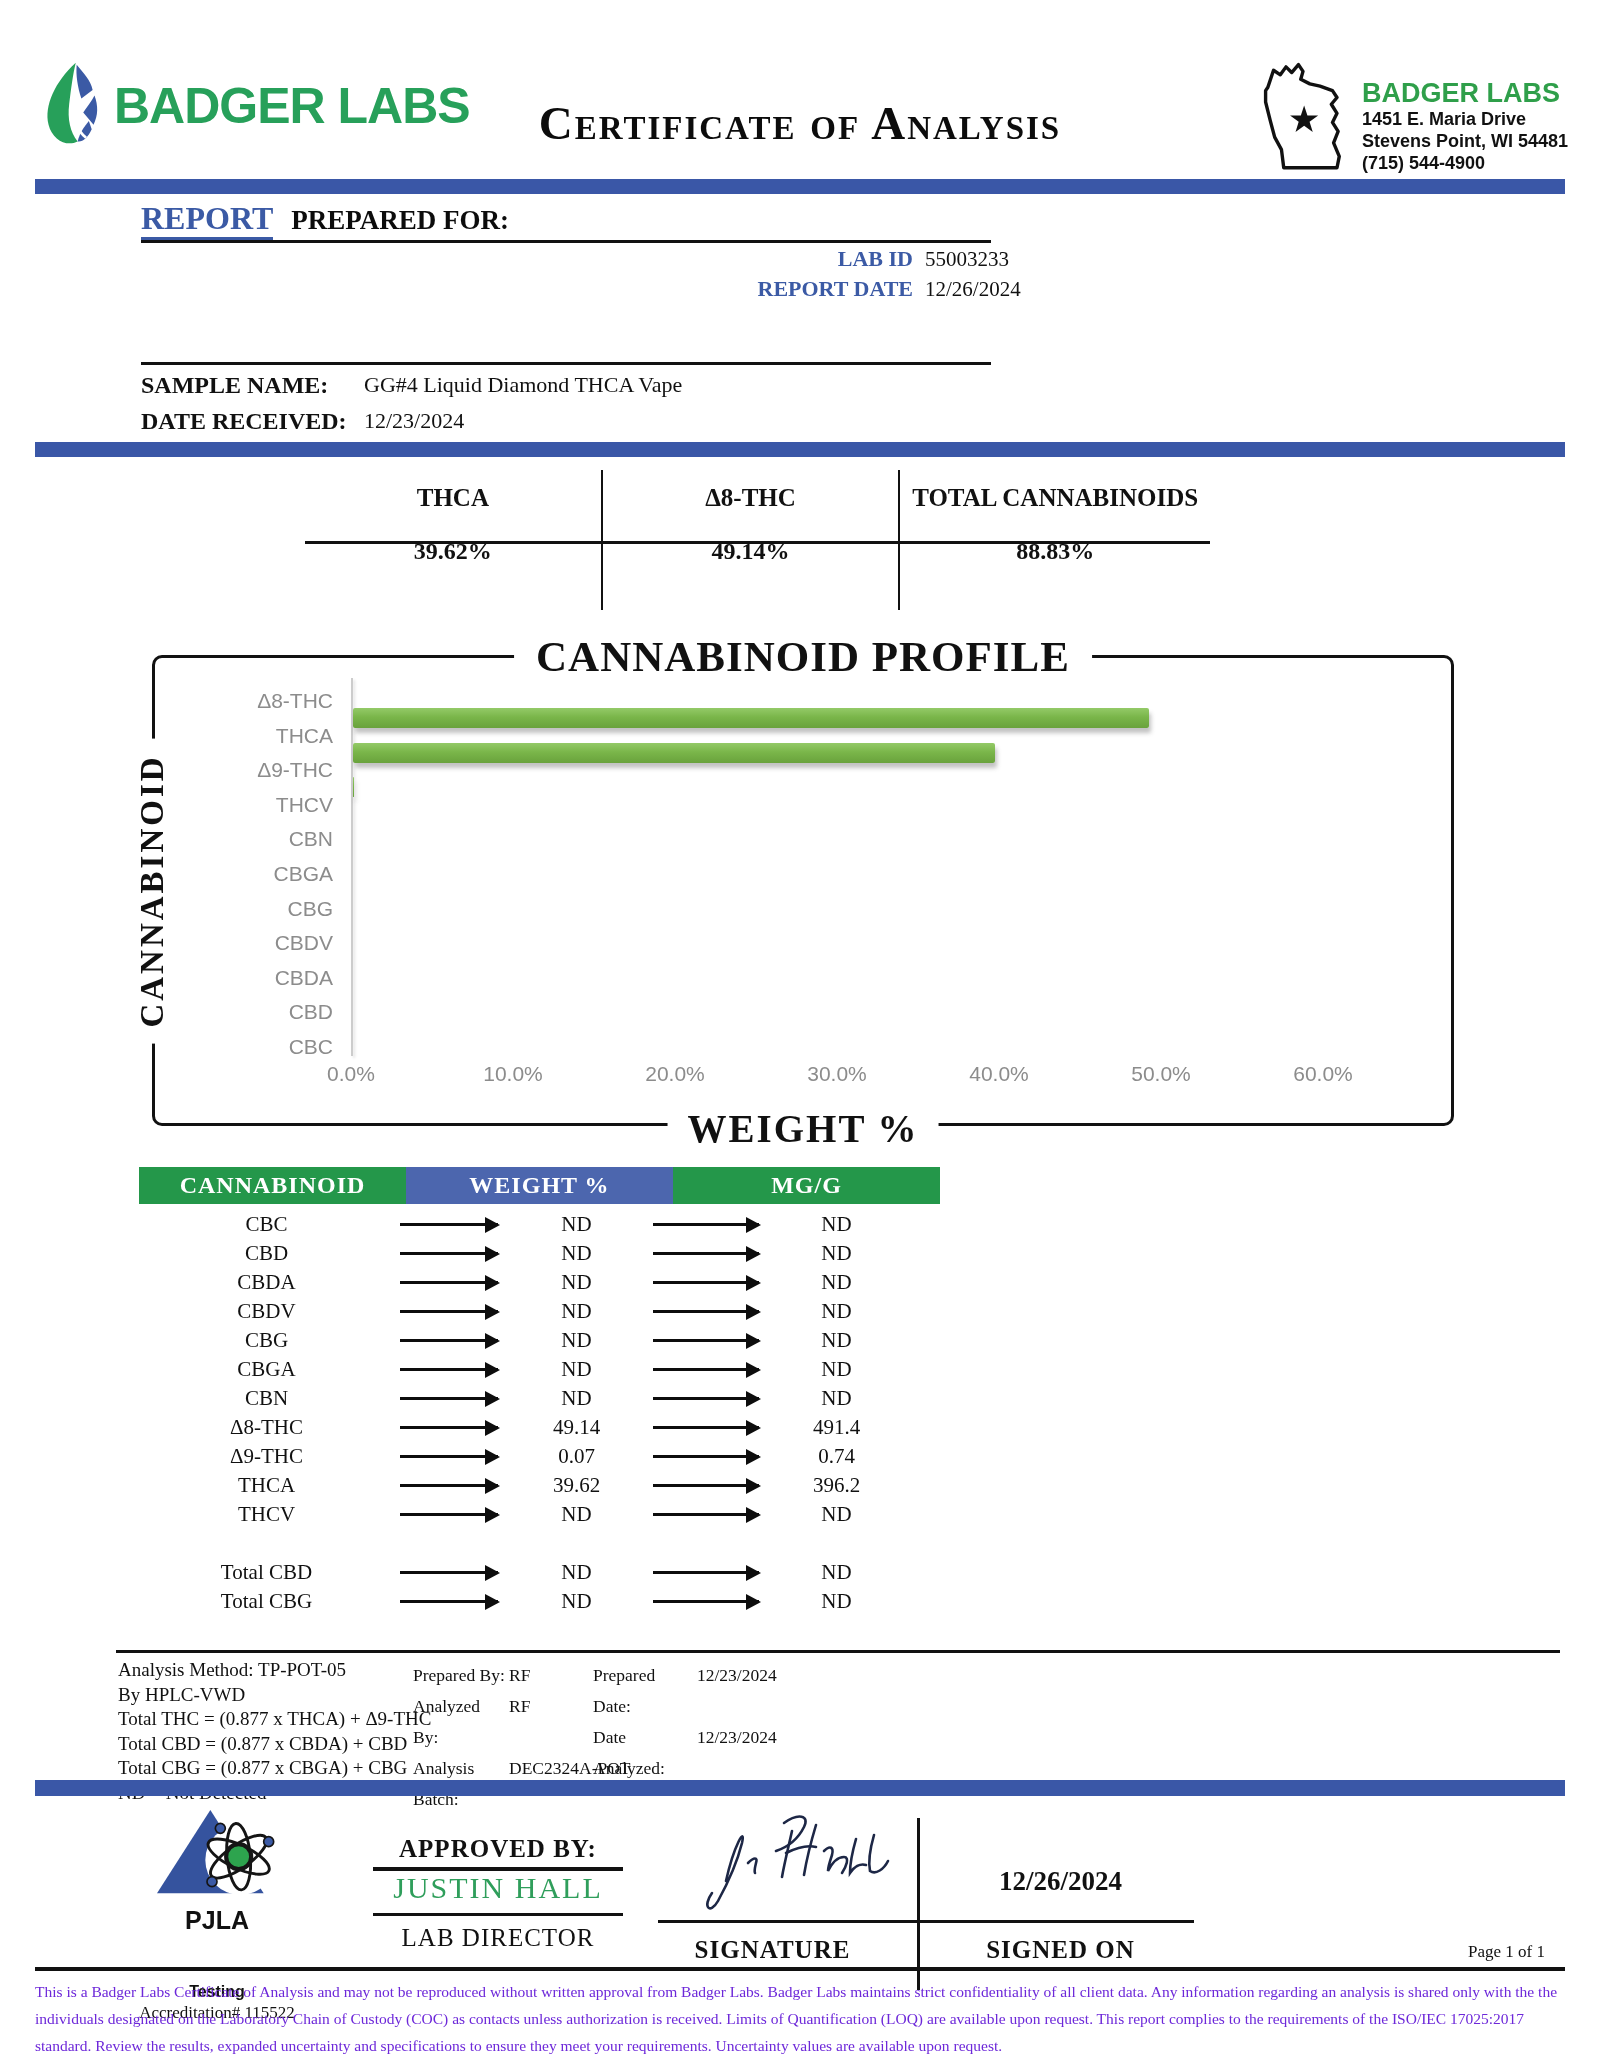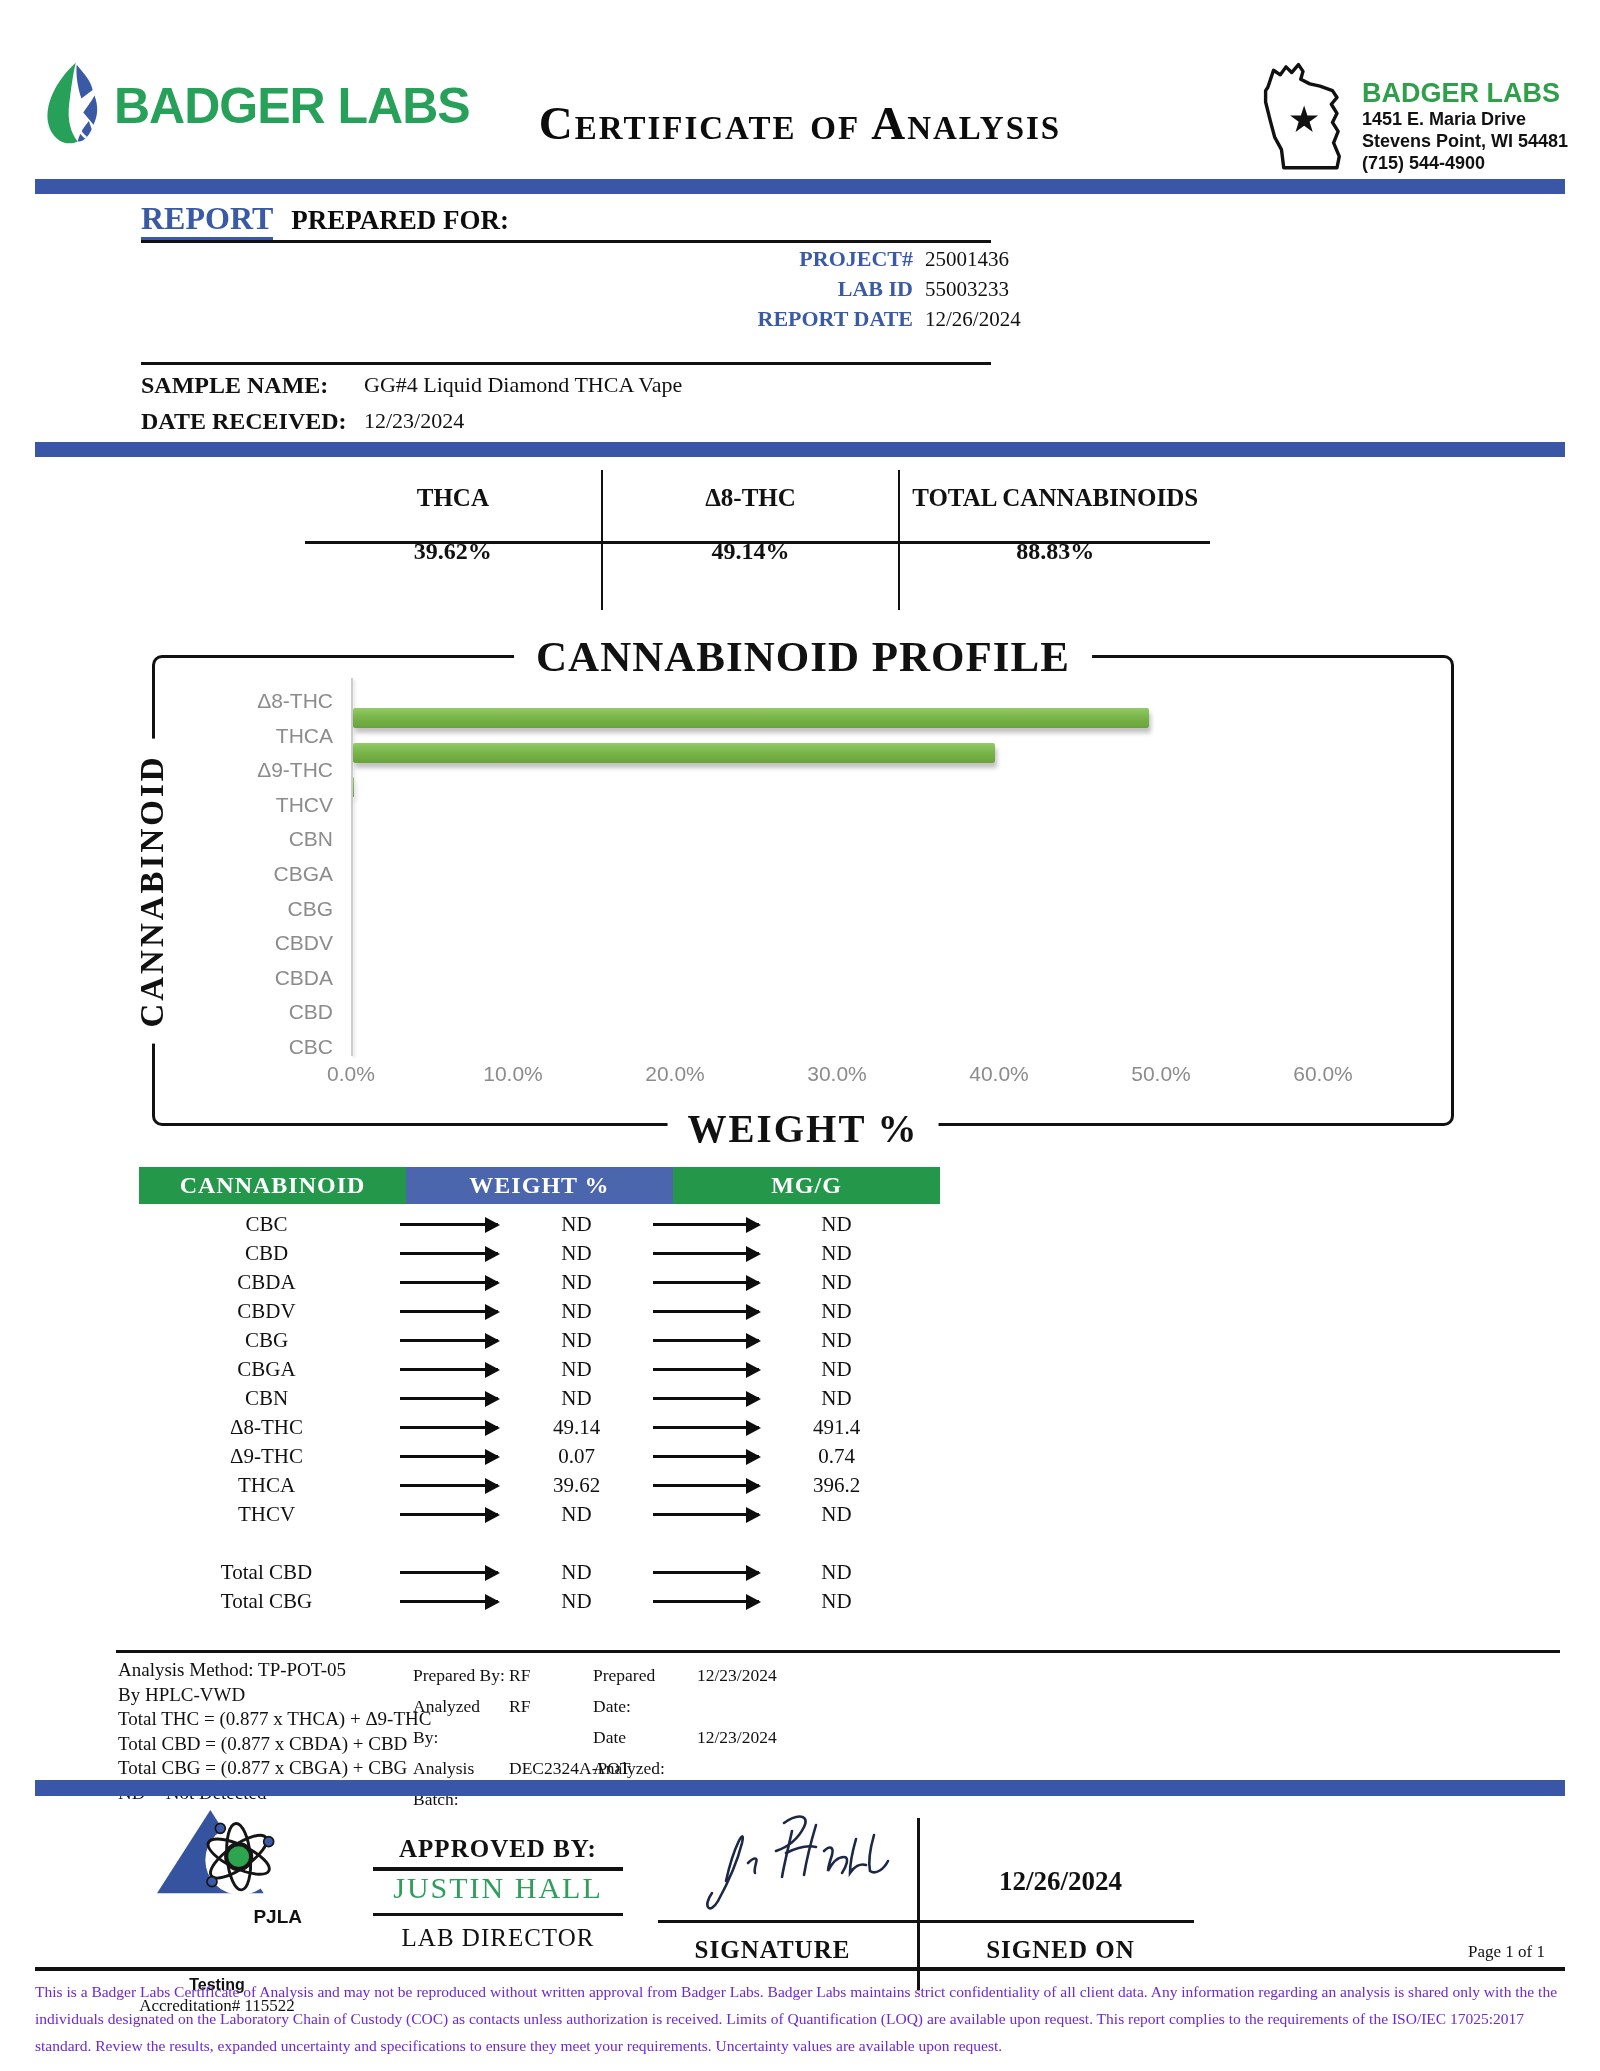--- a/index.html
+++ b/index.html
@@ -111,21 +111,21 @@
   .notes-col { font-size:17.5px; line-height:31px; }
   .notes-mid { left:413px; top:1660px; }
   .notes-right { left:593px; top:1660px; }
   .nrow { display:flex; }
   .nlabel { flex:0 0 100px; }
   .nvalue { margin-left:4px; }
   .notes-mid .nlabel { flex-basis:92px; }
 
   
   .pjla-block { left:132px; top:1800px; width:170px; text-align:center; }
-  .pjla-name { font-family:"Liberation Sans", sans-serif; font-weight:bold; font-size:19px; margin-top:2px;text-align:right; }
+  .pjla-name { font-family:"Liberation Sans", sans-serif; font-weight:bold; font-size:25px; margin-top:2px; }
   .pjla-sub { font-family:"Liberation Sans", sans-serif; font-weight:bold; font-size:16px;margin-top:48px; }
   .pjla-accr { font-size:17px; margin-top:2px; white-space:nowrap; }
   .approved { left:373px; top:1835px; width:250px; text-align:center; }
   .approved-label { font-size:25px; font-weight:bold; letter-spacing:1px; }
   .approved-rule { height:4px; background:#111; margin-top:4px; }
   .approver { font-size:30px; letter-spacing:2px; color:var(--approver-green); margin-top:0; }
   .approved-rule2 { height:3px; background:#111; margin-top:8px; }
   .approver-title { font-size:25px; margin-top:8px; letter-spacing:1px;text-align:center; }
   .sig-svg { left:688px; top:1805px; }
   .sig-rule { left:658px; top:1920px; width:536px; height:3px; background:#111; }
@@ -174,24 +174,20 @@
   <div class="bluebar" style="top:179px;"></div>
 
   <div class="abs report-title">
     <span class="report-accent">REPORT</span>
     <span class="report-rest">PREPARED FOR:</span>
   </div>
   <div class="hrule" style="left:141px; top:240px; width:850px;"></div>
 
   <div class="abs fields">
     <div class="field-row">
-      <span class="field-label">PROJECT#</span>
-      <span class="field-value">25001436</span>
-    </div>
-    <div class="field-row">
       <span class="field-label">LAB ID</span>
       <span class="field-value">55003233</span>
     </div>
     <div class="field-row">
       <span class="field-label">REPORT DATE</span>
       <span class="field-value">12/26/2024</span>
     </div>
   </div>
 
   <div class="hrule" style="left:141px; top:362px; width:850px;"></div>

